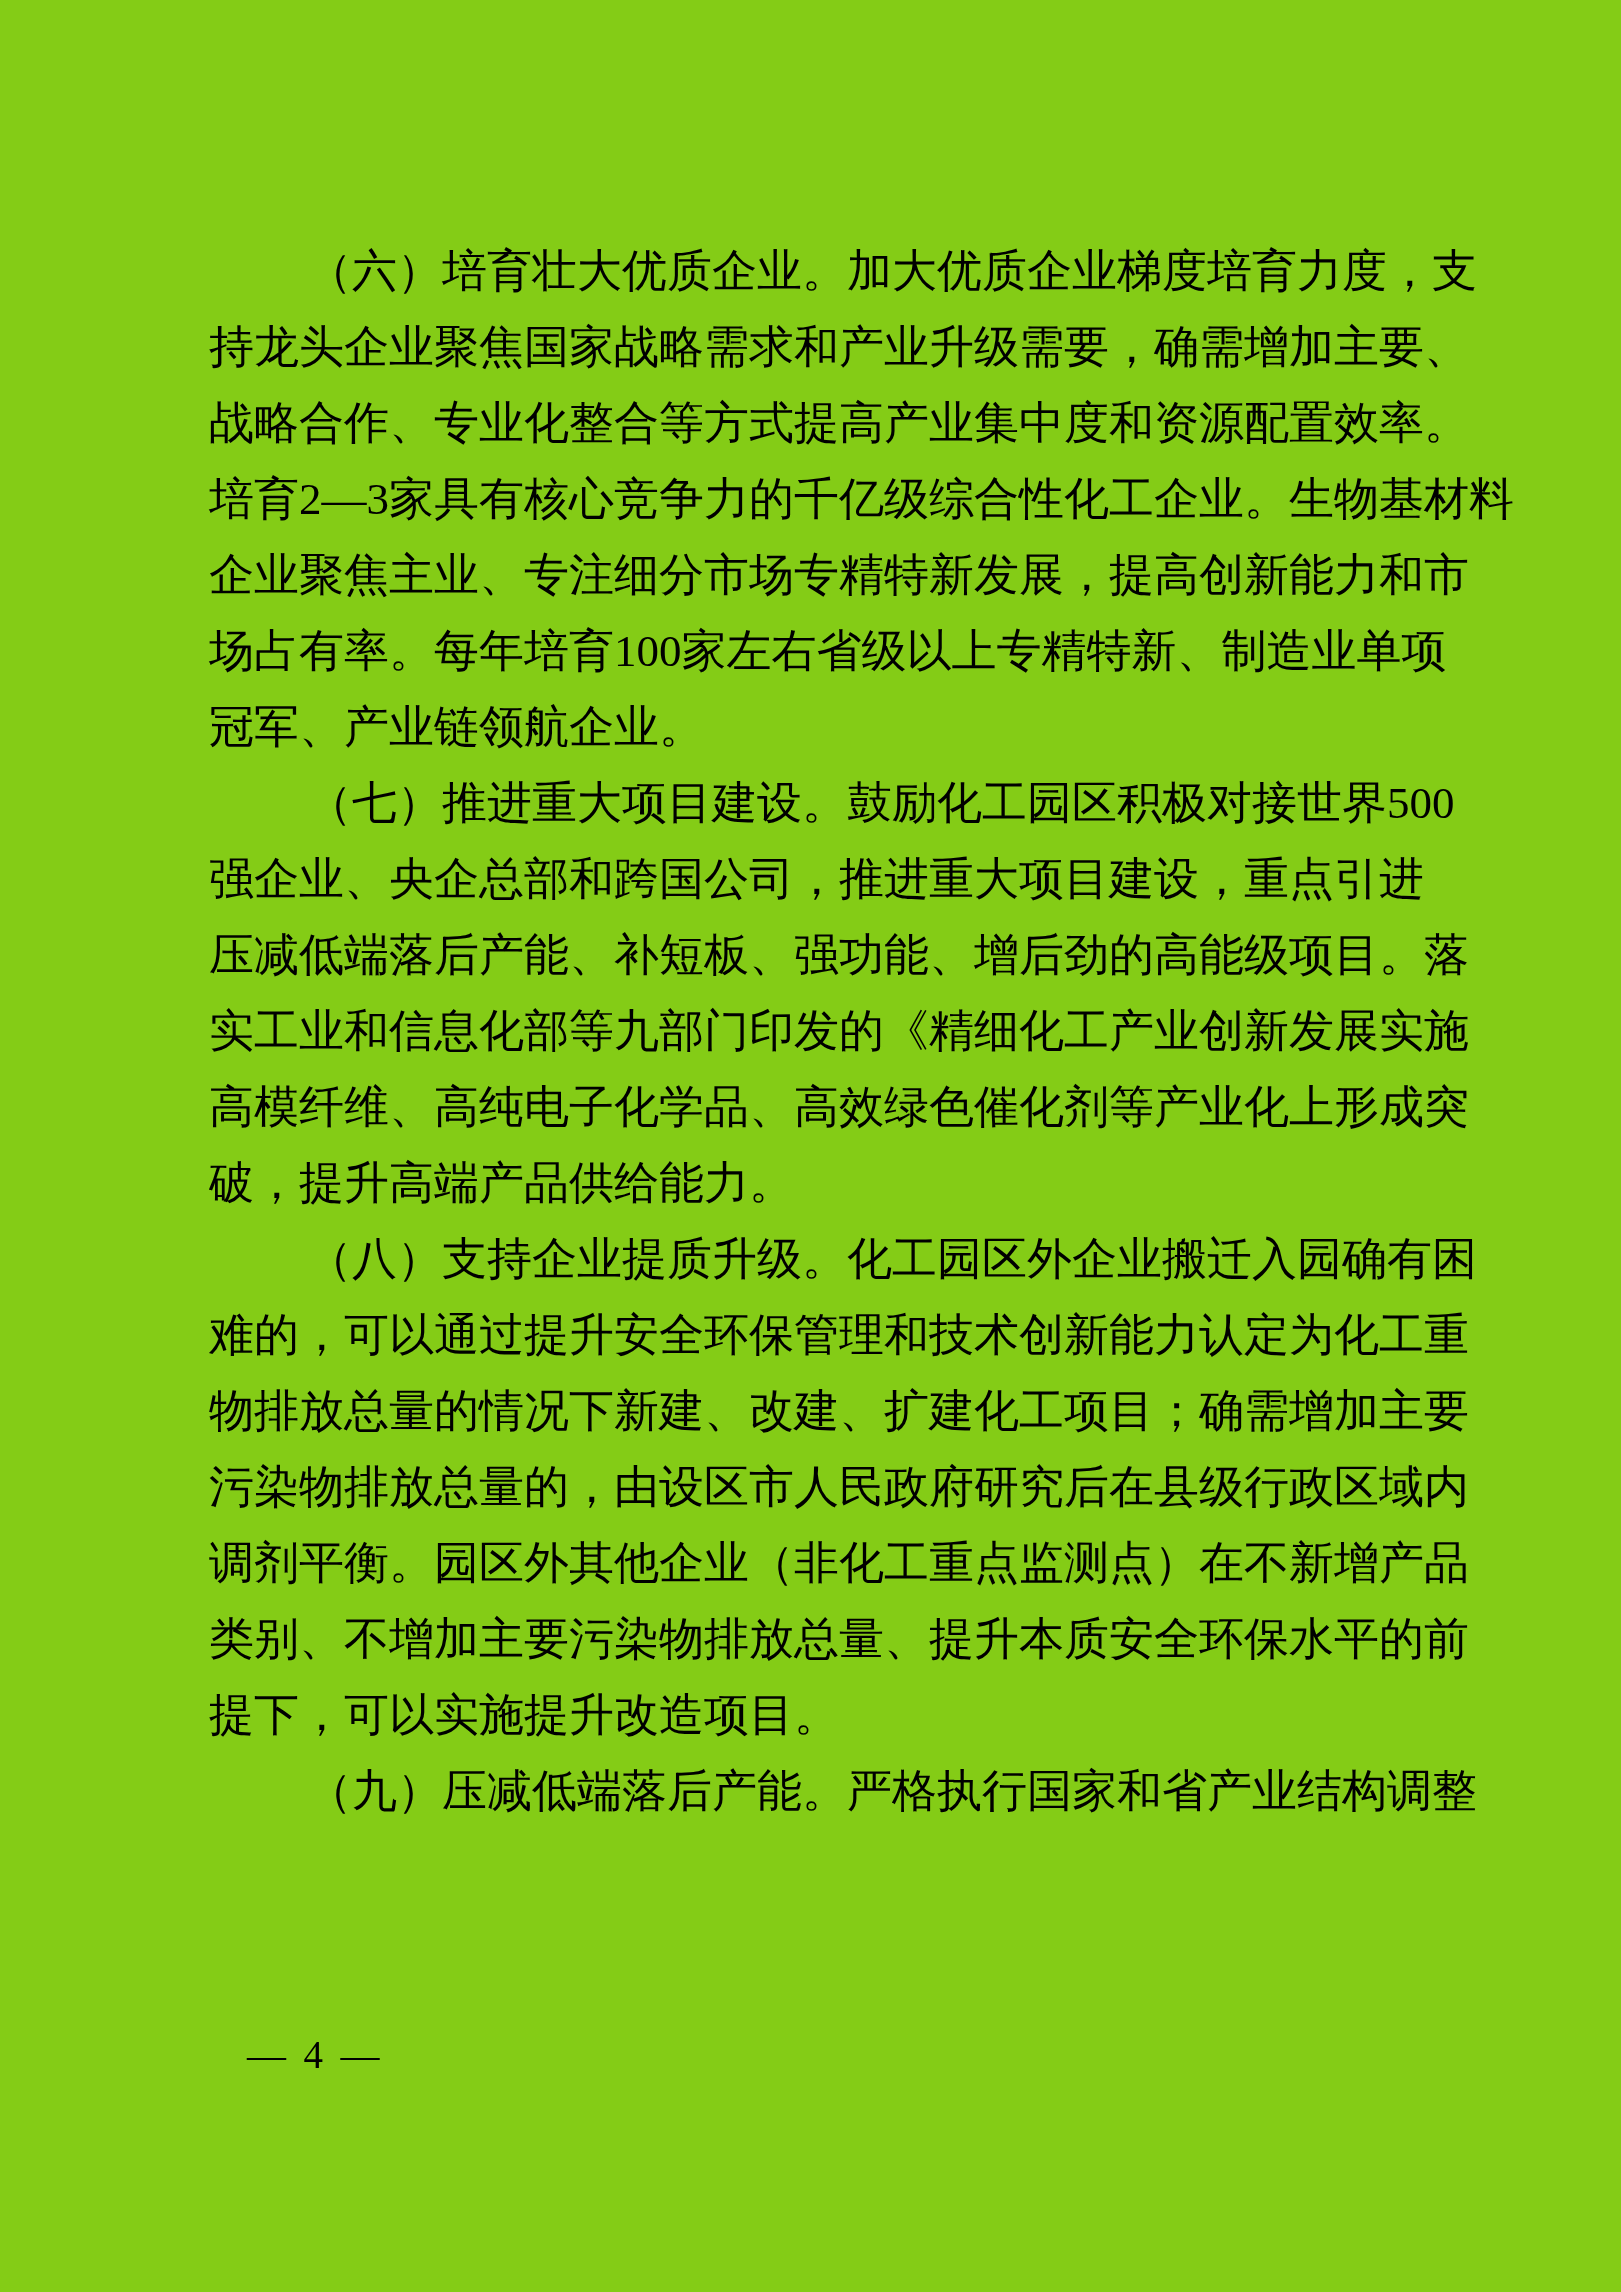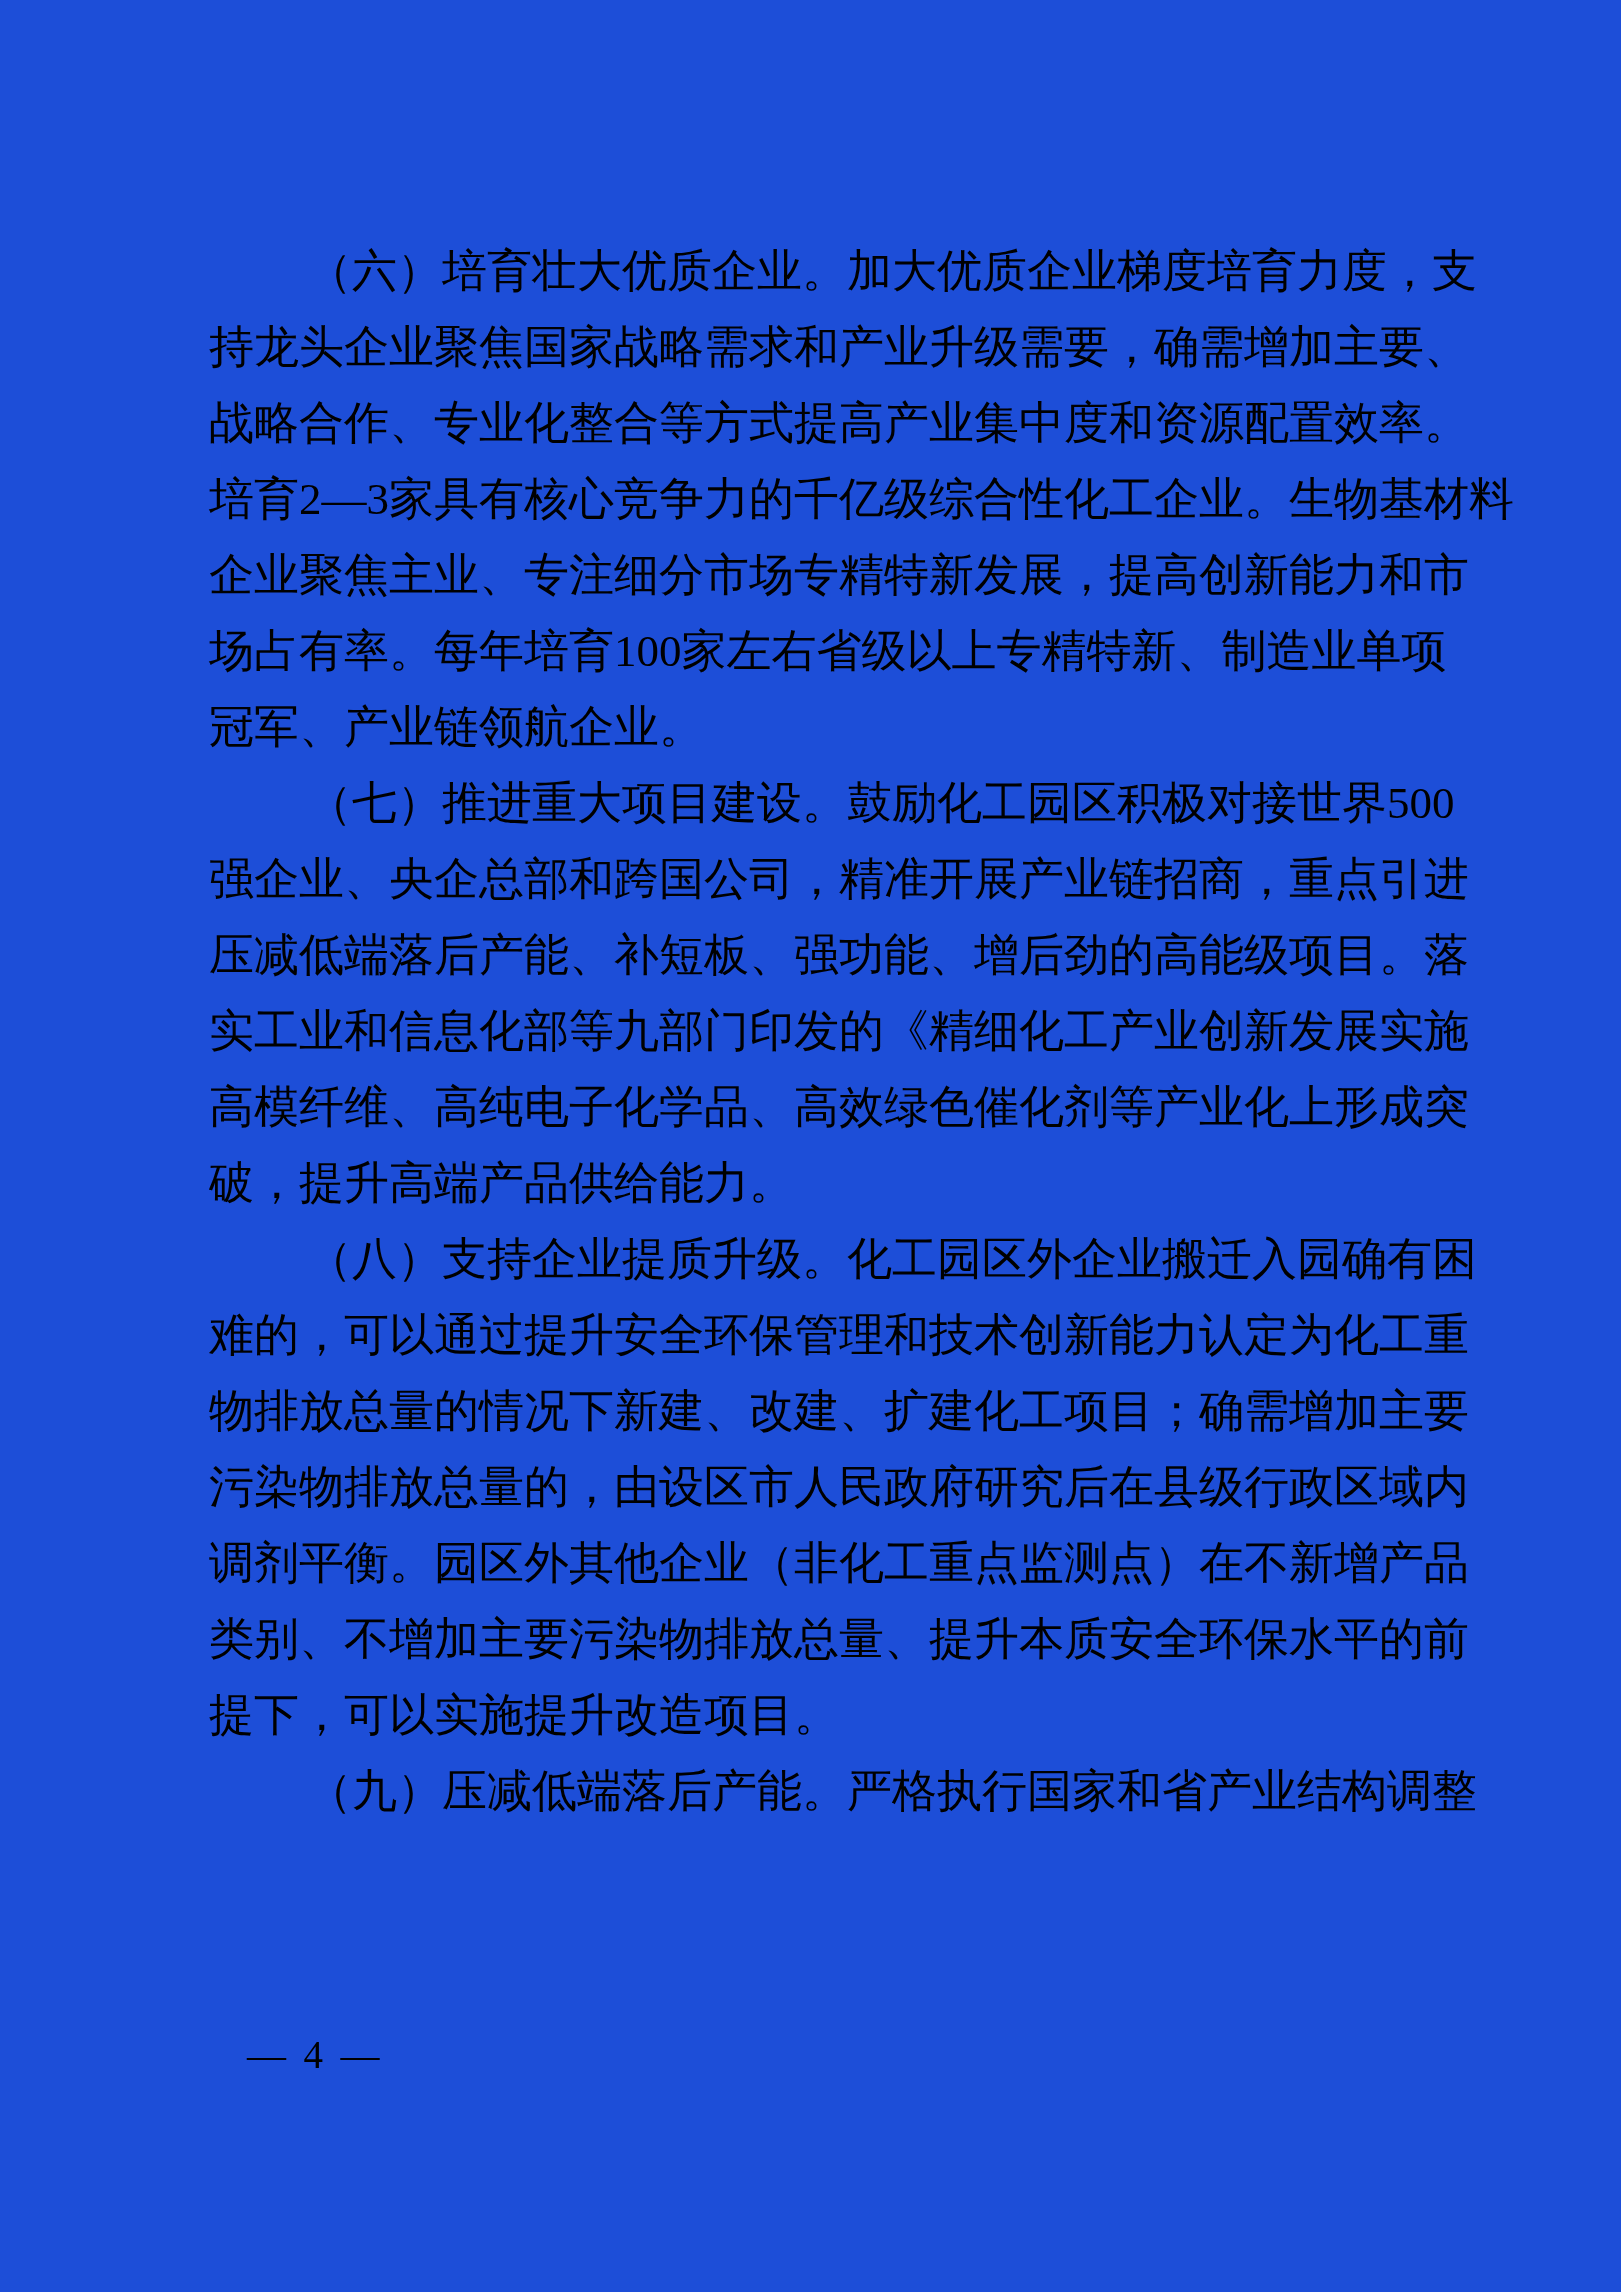--- a/index.html
+++ b/index.html
@@ -5,21 +5,21 @@
   html, body {
     margin: 0;
     padding: 0;
     background: #888;
   }
   .page {
     position: relative;
     width: 1621px;
     height: 2293px;
     margin: 0 auto;
-    background: #1d4ed8;
+    background: #84cc16;
     overflow: hidden;
     font-family: "Liberation Serif", "DejaVu Serif", serif;
     color: #000000;
   }
   .text-block {
     position: absolute;
     left: 209px;
     top: 233px;
     width: 1208px;
   }
@@ -66,21 +66,21 @@
       <div class="line">持龙头企业聚焦国家战略需求和产业升级需要，确需增加主要、</div>
       <div class="line">战略合作、专业化整合等方式提高产业集中度和资源配置效率。</div>
       <div class="line">培育2—3家具有核心竞争力的千亿级综合性化工企业。生物基材料</div>
       <div class="line">企业聚焦主业、专注细分市场专精特新发展，提高创新能力和市</div>
       <div class="line">场占有率。每年培育100家左右省级以上专精特新、制造业单项</div>
       <div class="line para-end">冠军、产业链领航企业。</div>
     </div>
 
     <div class="paragraph">
       <div class="line indent">（七）推进重大项目建设。鼓励化工园区积极对接世界500</div>
-      <div class="line">强企业、央企总部和跨国公司，精准开展产业链招商，重点引进</div>
+      <div class="line">强企业、央企总部和跨国公司，推进重大项目建设，重点引进</div>
       <div class="line">压减低端落后产能、补短板、强功能、增后劲的高能级项目。落</div>
       <div class="line">实工业和信息化部等九部门印发的《精细化工产业创新发展实施</div>
       <div class="line">高模纤维、高纯电子化学品、高效绿色催化剂等产业化上形成突</div>
       <div class="line para-end">破，提升高端产品供给能力。</div>
     </div>
 
     <div class="paragraph">
       <div class="line indent">（八）支持企业提质升级。化工园区外企业搬迁入园确有困</div>
       <div class="line">难的，可以通过提升安全环保管理和技术创新能力认定为化工重</div>
       <div class="line">物排放总量的情况下新建、改建、扩建化工项目；确需增加主要</div>

